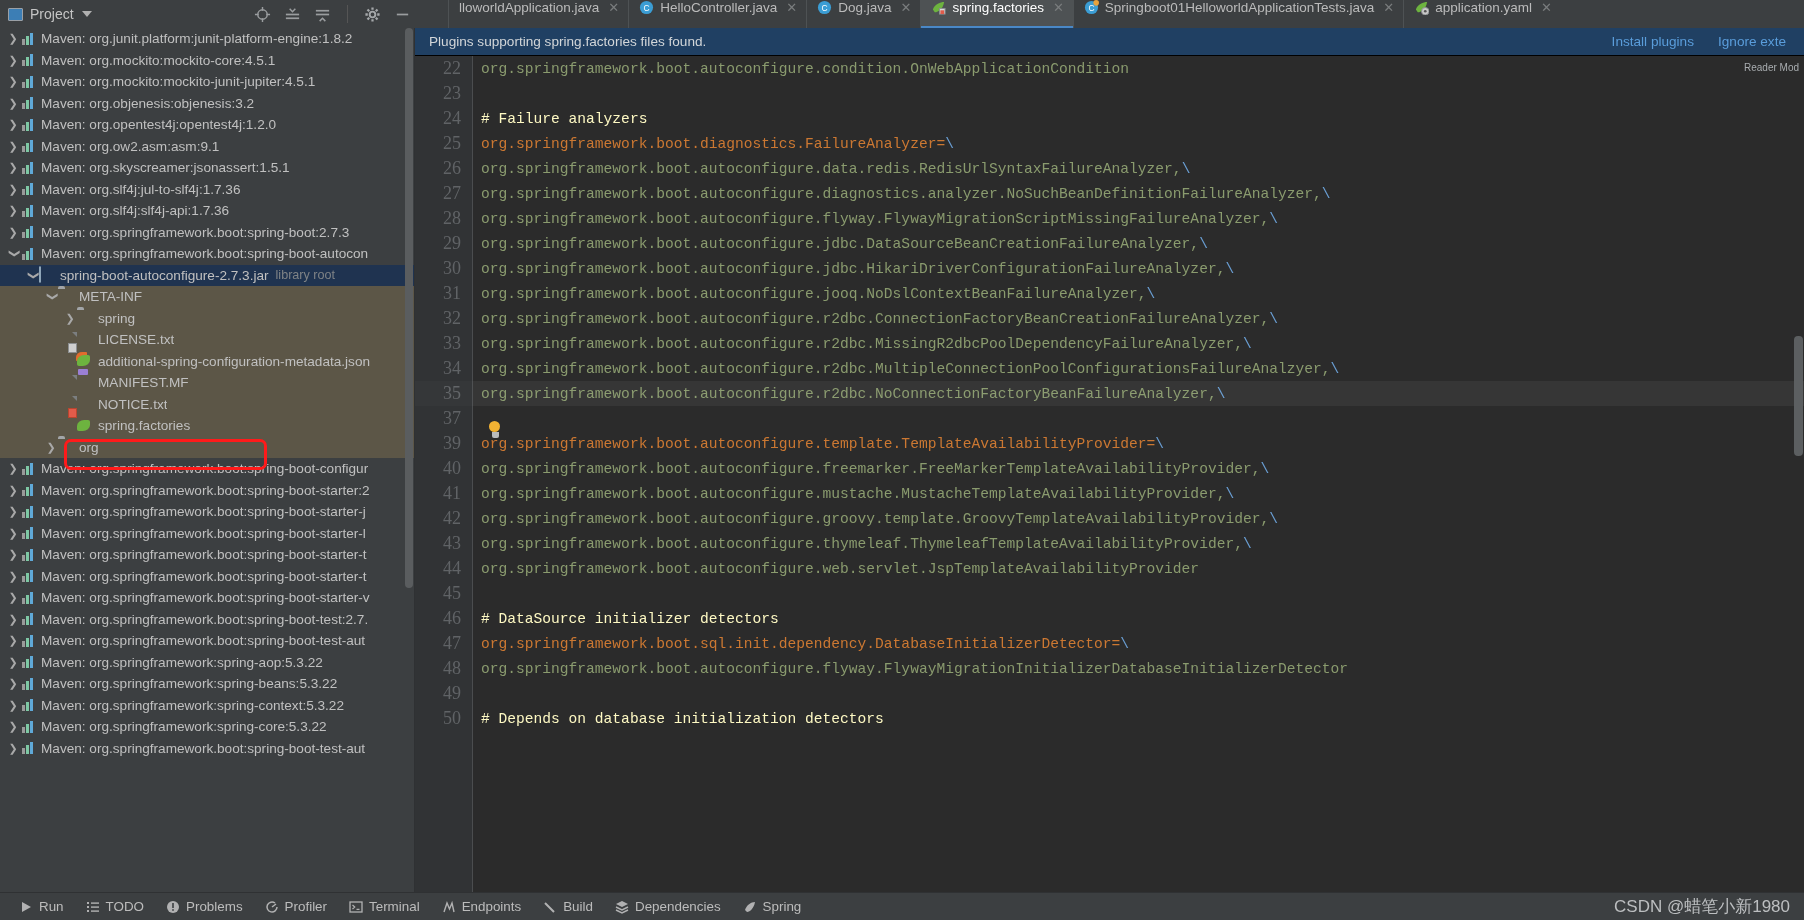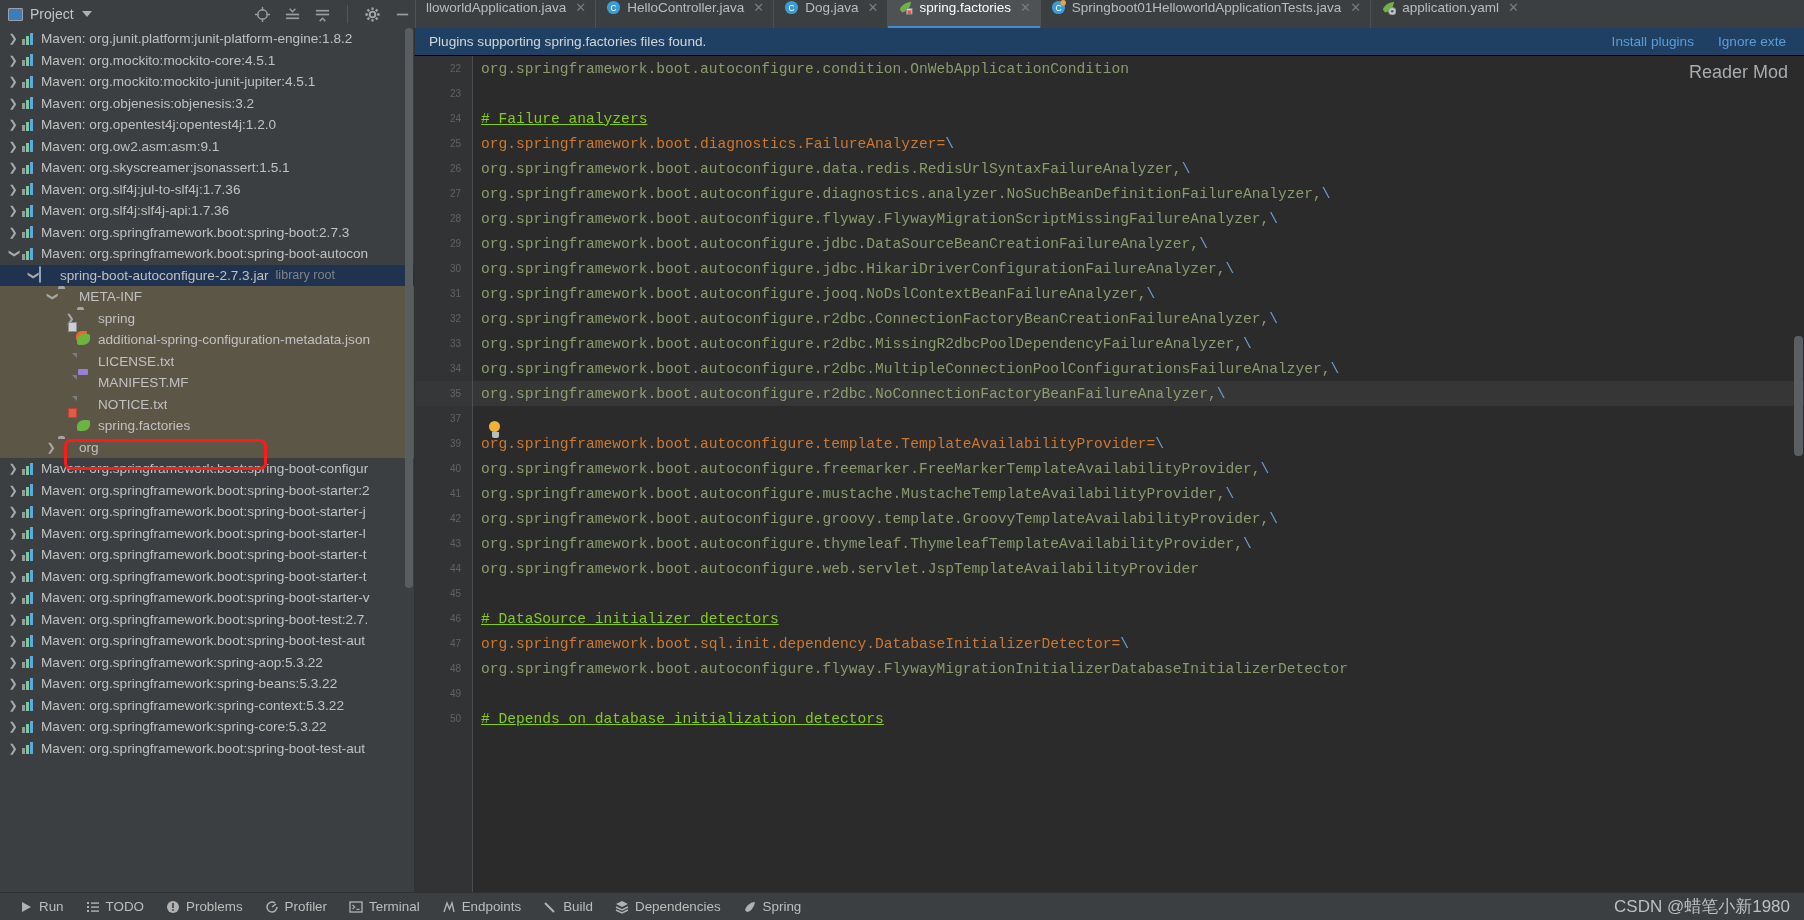--- a/index.html
+++ b/index.html
@@ -8,21 +8,21 @@
     background: #3c3f41;
     font-family: "Liberation Sans", sans-serif;
     overflow: hidden;
     color: #bbbbbb;
   }
   #app { position: relative; width: 1804px; height: 920px; }
 
   
   .topbar {
     position: absolute; top: 0; left: 0; width: 1804px; height: 28px;
-    background: #3c3f41; display: flex; align-items: center;
+    background: #3c3f41; display: flex; align-items: center; gap: 33px;
   }
   .proj-header {
     width: 415px; height: 28px; display: flex; align-items: center;
     background: #3c3f41; flex: 0 0 415px; padding-left: 8px;
   }
   .proj-icon {
     width: 15px; height: 13px; border: 1.6px solid #9aa0a6;
     background: #3c7eb5; border-radius: 1px; margin-right: 7px; flex: 0 0 auto;
   }
   .proj-title { font-size: 14px; color: #c5c5c5; margin-right: 8px; white-space: nowrap; }
@@ -166,42 +166,42 @@
     position: relative; height: 25px; display: flex; align-items: center;
     white-space: nowrap; font-family: "Liberation Mono", monospace; font-size: 14.6px;
   }
   .cline.hl { background: #323232; }
   .cline.hl::after {
     content:""; position:absolute; left:-58px; right:0; top:0; bottom:0;
     background: rgba(255,255,255,.025); pointer-events:none;
   }
   .lnum {
     position: absolute; left: -58px; width: 46px; text-align: right;
-    color: #606366; font-family: Liberation Sans, sans-serif; font-size: 10px;
+    color: #606366; font-family: Liberation Serif, serif; font-size: 18px;
   }
   .code { padding-left: 8px; text-align: center; }
   .k-key { color: #cc7832; }
   .k-val { color: #8a9b6e; }
-  .k-cmt { color: #84cc16; text-decoration: underline; }
+  .k-cmt { color: #fef9c3; }
   .k-esc { color: #6a9fd4; }
 
   .bulb {
     position: absolute; left: 72px; top: 365px; width: 16px; height: 17px; z-index: 14;
   }
   .bulb .glass {
     position:absolute; top:0; left:2px; width:11px; height:11px;
     background:#f2b233; border-radius:50%;
   }
   .bulb .base {
     position:absolute; bottom:0; left:4.5px; width:7px; height:6px;
     background:#b9bbbd; border-radius:0 0 2px 2px;
   }
 
   .reader-mode {
-    position: absolute; right: 16px; top: 6px; font-size: 18px; color: #a8acaf;
+    position: absolute; right: 5px; top: 6px; font-size: 10px; color: #a8acaf;
   }
   .ed-scroll {
     position: absolute; right: 1px; top: 280px; width: 9px; height: 120px;
     background: #5c5f61; border-radius: 4px; z-index: 12;
   }
 
   
   .statusbar {
     position: absolute; left: 0; bottom: 0; width: 1804px; height: 28px;
     background: #3c3f41; display: flex; align-items: center;
@@ -440,28 +440,28 @@
         </div>
         <div class="trow injar">
           <span class="ind" style="width: 57px;"></span>
           <span class="arrow">❯</span>
           <span class="ticon"><span class="ic-folder" style="margin-top:2px"></span></span>
           <span class="tlabel">spring</span>
         </div>
         <div class="trow injar">
           <span class="ind" style="width: 57px;"></span>
           <span class="arrow"></span>
-          <span class="ticon"><span class="ic-leaf arrowup"></span></span>
-          <span class="tlabel">additional-spring-configuration-metadata.json</span>
+          <span class="ticon"><span class="ic-file"></span></span>
+          <span class="tlabel">LICENSE.txt</span>
         </div>
         <div class="trow injar">
           <span class="ind" style="width: 57px;"></span>
           <span class="arrow"></span>
-          <span class="ticon"><span class="ic-file"></span></span>
-          <span class="tlabel">LICENSE.txt</span>
+          <span class="ticon"><span class="ic-leaf arrowup"></span></span>
+          <span class="tlabel">additional-spring-configuration-metadata.json</span>
         </div>
         <div class="trow injar">
           <span class="ind" style="width: 57px;"></span>
           <span class="arrow"></span>
           <span class="ticon"><span class="ic-file mf"></span></span>
           <span class="tlabel">MANIFEST.MF</span>
         </div>
         <div class="trow injar">
           <span class="ind" style="width: 57px;"></span>
           <span class="arrow"></span>

